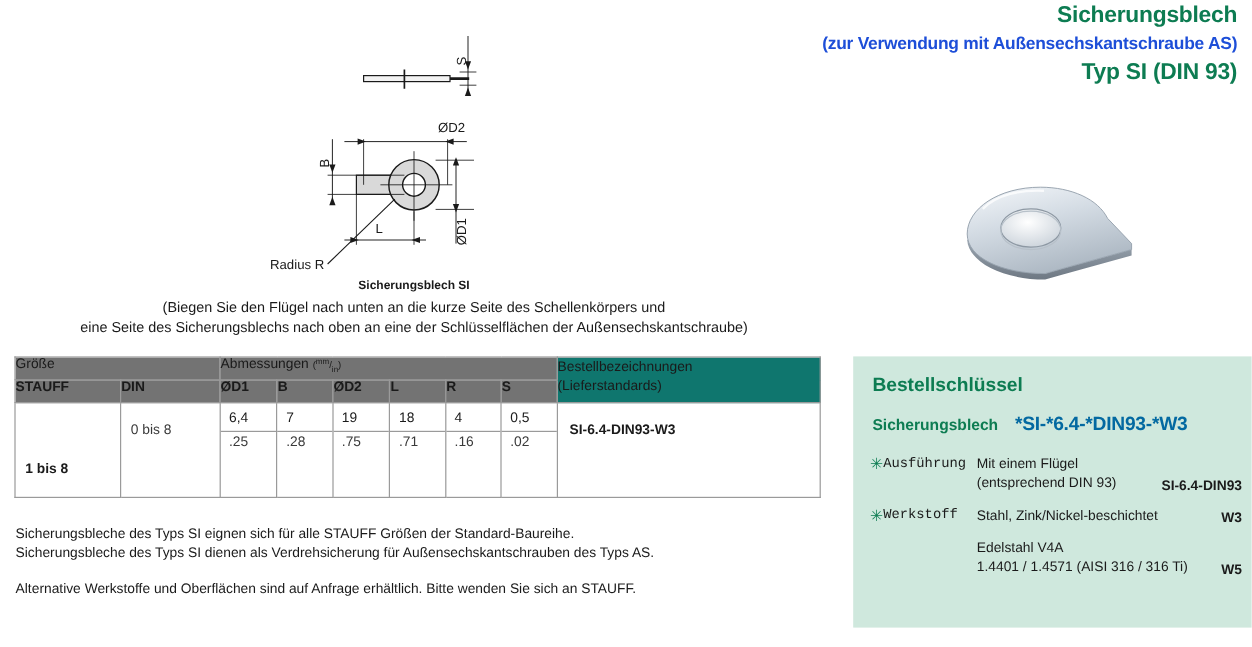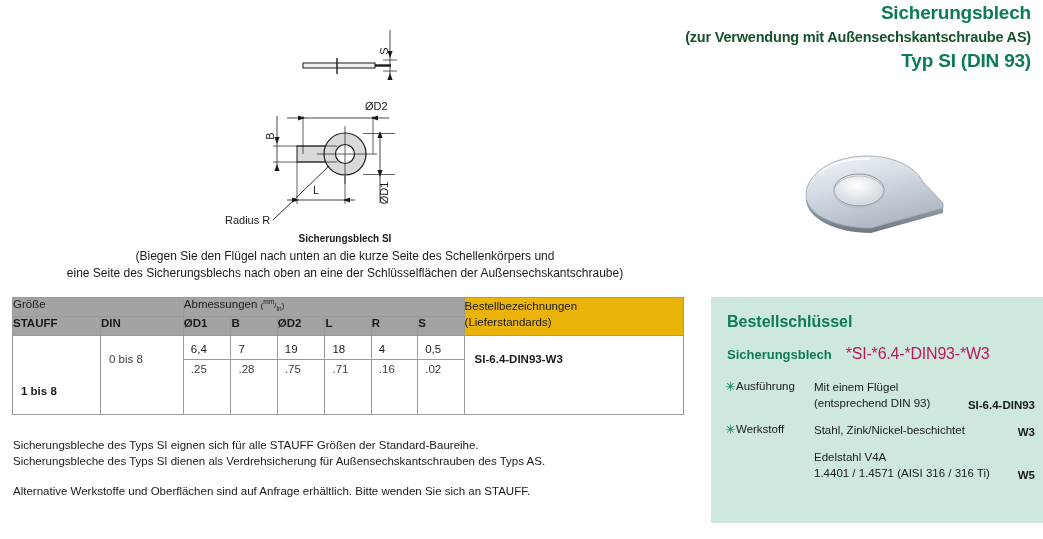--- a/index.html
+++ b/index.html
@@ -24,21 +24,21 @@
     text-align: right;
   }
   .hdr-line1 {
     color: #0d7c52;
     font-size: 19px;
     font-weight: bold;
     letter-spacing: -0.2px;
     line-height: 26px;
   }
   .hdr-line2 {
-    color: #14532d;
+    color: #1d4ed8;
     font-size: 14.5px;
     font-weight: bold;
     line-height: 22px;
     letter-spacing: -0.2px;
   }
   .hdr-line3 {
     color: #0d7c52;
     font-size: 19px;
     font-weight: bold;
     line-height: 26px;
@@ -82,25 +82,25 @@
     border-collapse: collapse;
     font-size: 11.5px;
   }
   #dim-table td, #dim-table th {
     border: 1px solid #9a9a9a;
     padding: 0;
     vertical-align: top;
     text-align: left;
   }
   .th-gray {
-    background: #a3a3a3;
+    background: #737373;
     font-weight: normal;
   }
   .th-green {
-    background: #eab308;
+    background: #0f766e;
     font-weight: normal;
   }
   .hd-cell {
     padding: 3px 6px 4px 6px;
     height: 18px;
   }
   .hd-top { font-size: 11.5px; }
   .hd-bot { font-size: 11.5px; font-weight: bold; }
   .unit-frac {
     font-size: 8px;
@@ -187,23 +187,23 @@
     display: flex;
     align-items: baseline;
     padding: 14px 0 0 16px;
   }
   .ok-codelabel {
     color: #0d7c52;
     font-size: 13px;
     font-weight: bold;
   }
   .ok-code {
-    color: #be185d;
+    color: #0369a1;
     font-size: 16px;
-    font-weight: normal;
+    font-weight: bold;
     margin-left: 14px;
     letter-spacing: -0.2px;
   }
   .ok-rows {
     padding: 16px 14px 0 14px;
   }
   .ok-row {
     display: flex;
     align-items: flex-start;
     margin-bottom: 11px;
@@ -213,20 +213,21 @@
     font-size: 13px;
     width: 11px;
     flex: none;
     line-height: 15px;
   }
   .ok-attr {
     font-size: 11.5px;
     width: 78px;
     flex: none;
     line-height: 15px;
+    font-family: Liberation Mono, monospace;
   }
   .ok-desc {
     font-size: 11.5px;
     flex: 1 1 auto;
     line-height: 16px;
   }
   .ok-key {
     font-size: 11.5px;
     font-weight: bold;
     flex: none;

